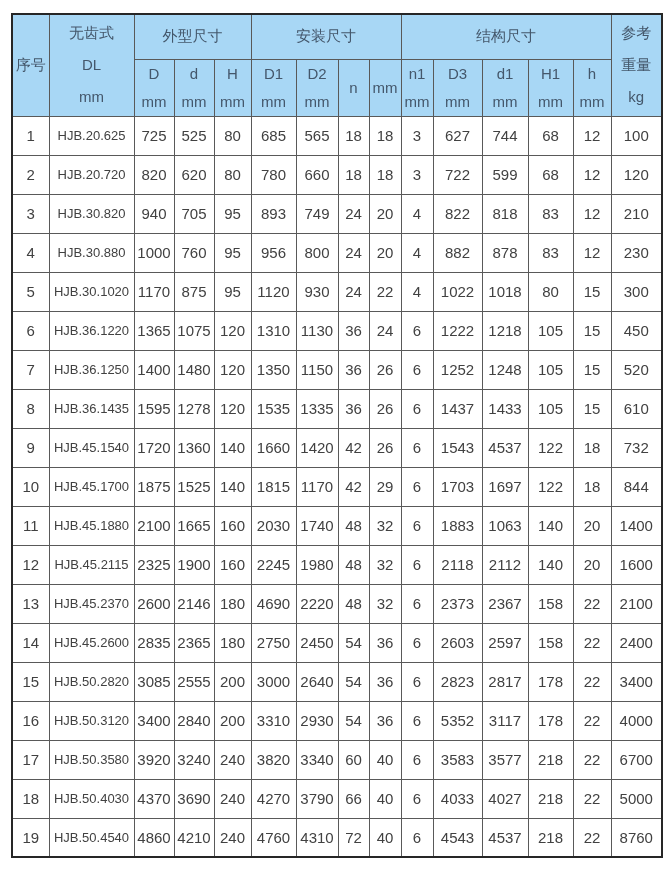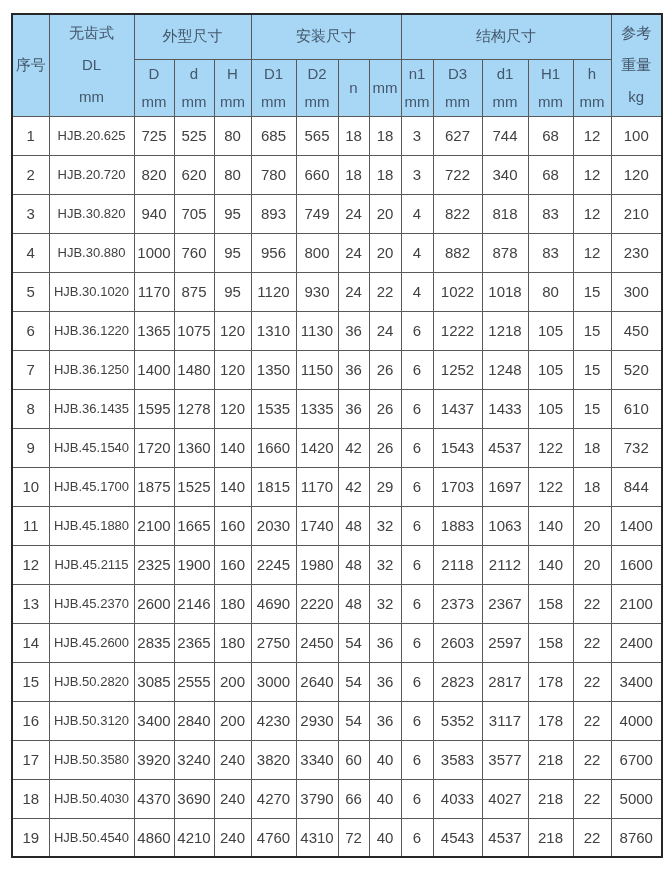--- a/index.html
+++ b/index.html
@@ -195,21 +195,21 @@
           <td class="cell-model">HJB.20.720</td>
           <td>820</td>
           <td>620</td>
           <td>80</td>
           <td>780</td>
           <td>660</td>
           <td>18</td>
           <td>18</td>
           <td>3</td>
           <td>722</td>
-          <td>340</td>
+          <td>599</td>
           <td>68</td>
           <td>12</td>
           <td>120</td>
         </tr>
         <tr>
           <td>3</td>
           <td class="cell-model">HJB.30.820</td>
           <td>940</td>
           <td>705</td>
           <td>95</td>
@@ -427,21 +427,21 @@
           <td>178</td>
           <td>22</td>
           <td>3400</td>
         </tr>
         <tr>
           <td>16</td>
           <td class="cell-model">HJB.50.3120</td>
           <td>3400</td>
           <td>2840</td>
           <td>200</td>
-          <td>4230</td>
+          <td>3310</td>
           <td>2930</td>
           <td>54</td>
           <td>36</td>
           <td>6</td>
           <td>5352</td>
           <td>3117</td>
           <td>178</td>
           <td>22</td>
           <td>4000</td>
         </tr>

